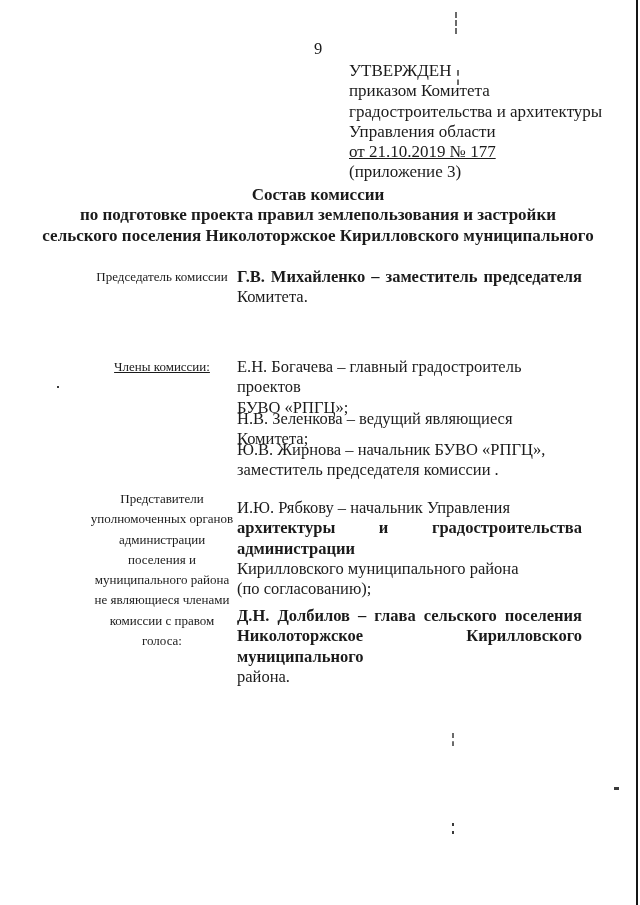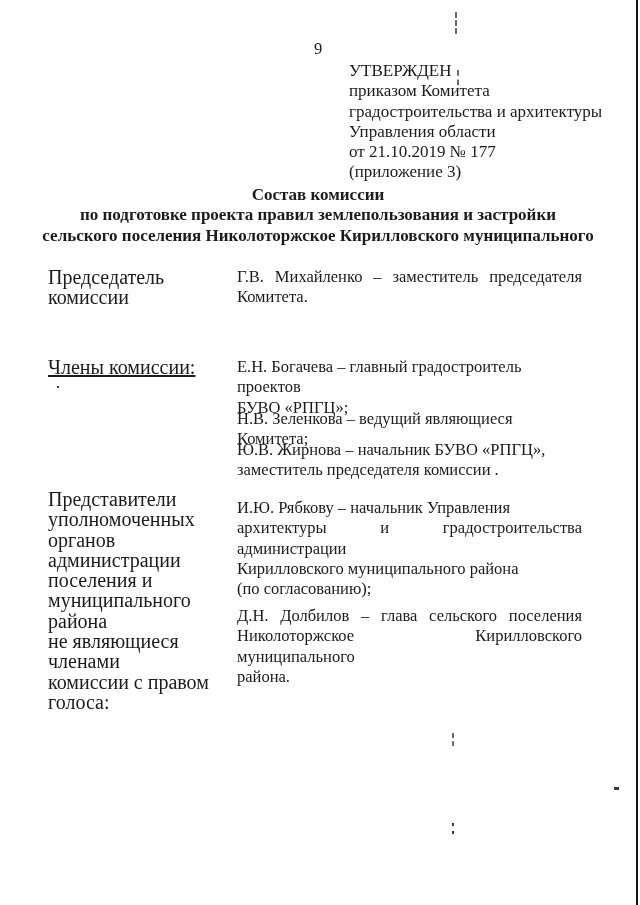--- a/index.html
+++ b/index.html
@@ -40,47 +40,49 @@
     line-height: 18px;
   }
 
   .approval {
     position: absolute;
     top: 61px; left: 349px; width: 260px;
     font-size: 17px;
     line-height: 19.6px;
   }
   .approval .ln { white-space: nowrap; }
-  .approval .underlined { }
+  .approval .underlined { text-decoration: underline; }
 
   .doc-title {
     position: absolute;
     top: 185px; left: 0; width: 636px;
     text-align: center;
     font-weight: bold;
     font-size: 17px;
     line-height: 19.6px;
   }
 
   .label-col {
     position: absolute;
-    left: 48px; width: 180px;
-    font-size: 20px;
+    left: 72px; width: 180px;
+    font-size: 13px;
     line-height: 20.3px;
+    text-align: center;
   }
   .value-col {
     position: absolute;
     left: 237px; width: 345px;
     font-size: 16.5px;
     line-height: 20.3px;
   }
   .ln { min-height: 20.3px; }
   .stretch {
     text-align: justify;
     text-align-last: justify;
+    font-weight: bold;
   }
 </style>
 </head>
 <body>
 
 <div class="page">
 
   <div class="scan-edge"></div>
   <div class="artifact dashv" style="left:455px; top:12px; height:22px;"></div>
   <div class="artifact dashv" style="left:457px; top:70px; height:15px;"></div>

